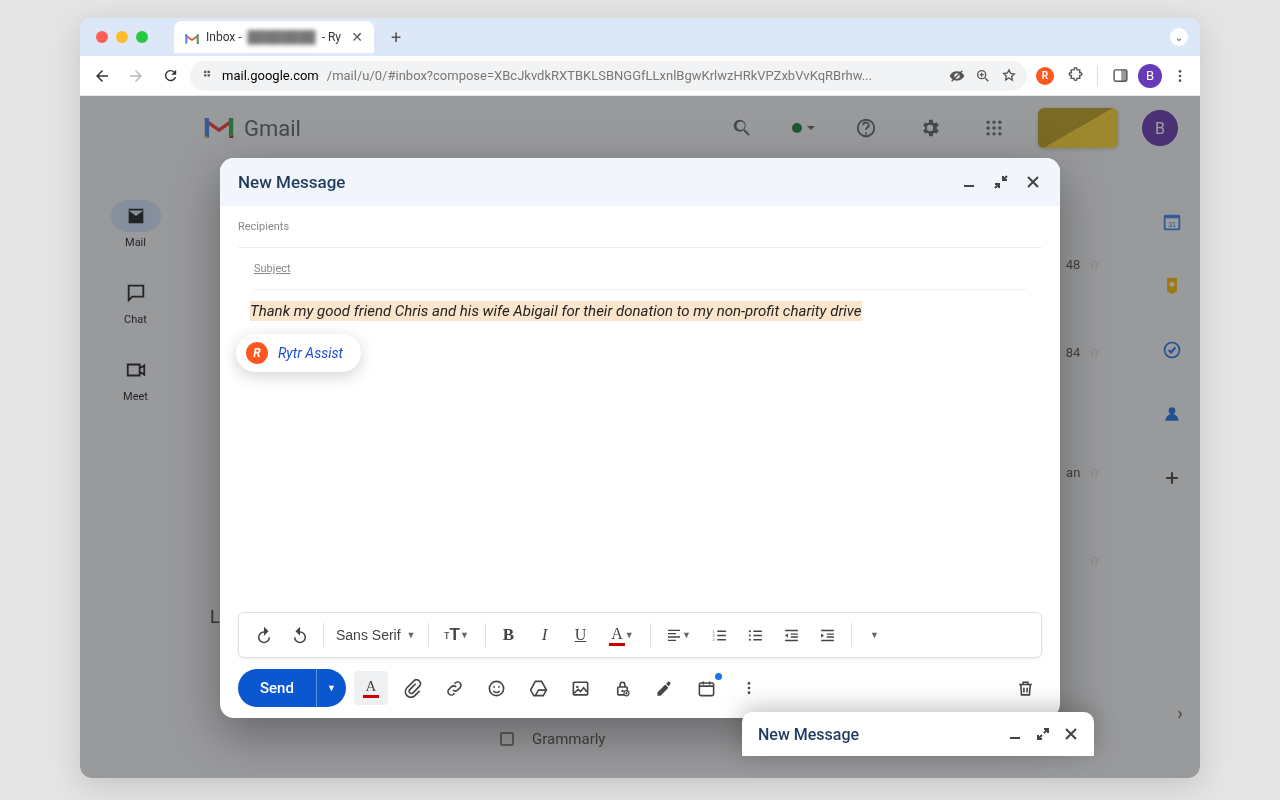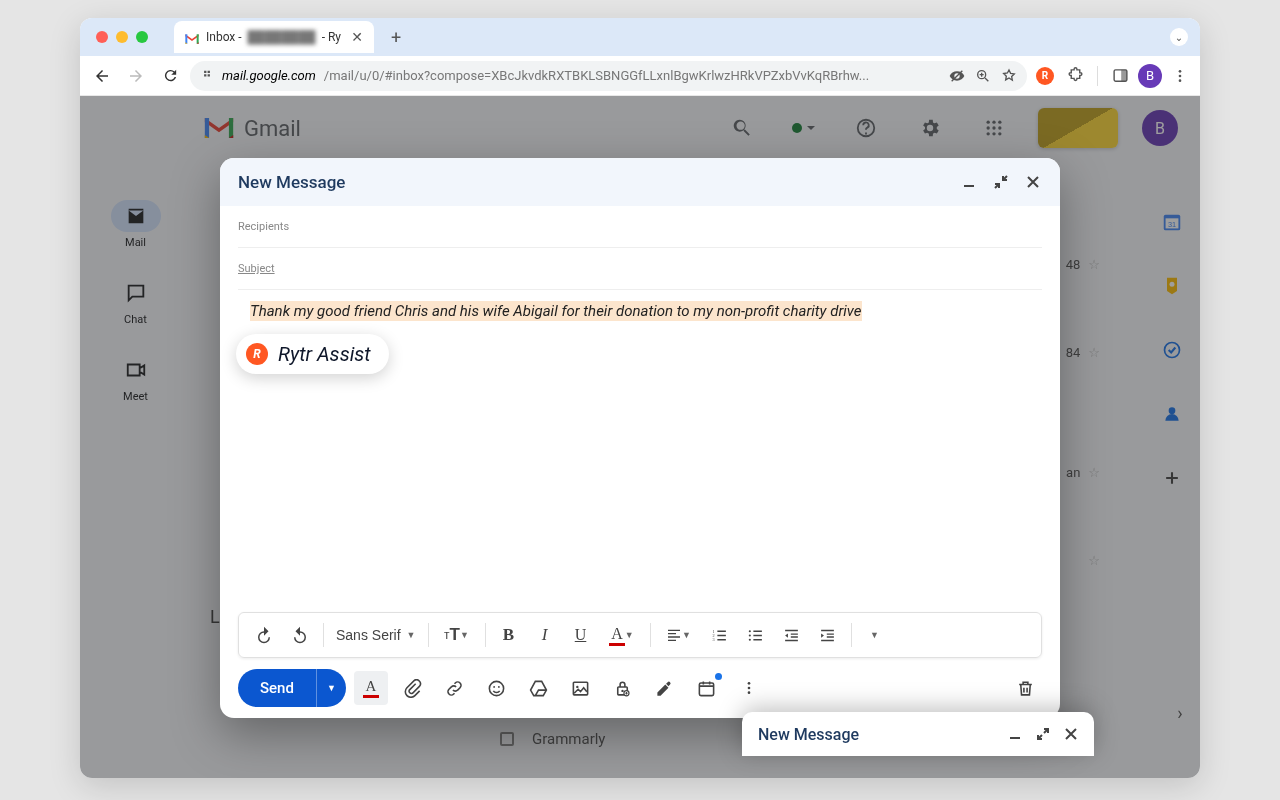--- a/index.html
+++ b/index.html
@@ -20,21 +20,21 @@
   .tab .blur { filter: blur(2px); color: #777; font-size: 12px; }
   .tab .close { width: 14px; height: 14px; display: flex; align-items: center; justify-content: center; margin-left: auto; color: #555; font-size: 14px; }
   .new-tab { width: 24px; height: 24px; display: flex; align-items: center; justify-content: center; color: #555; margin-left: 10px; font-size: 18px; }
   .tab-caret { position: absolute; right: 12px; top: 10px; width: 18px; height: 18px; background: #fff; border-radius: 50%; display: flex; align-items: center; justify-content: center; font-size: 10px; color: #555; }
 
   
   .toolbar { height: 40px; background: #fff; display: flex; align-items: center; padding: 0 8px; gap: 6px; border-bottom: 1px solid #e8e8e8; }
   .toolbar .nav-btn { width: 28px; height: 28px; display: flex; align-items: center; justify-content: center; color: #333; }
   .toolbar .nav-btn.disabled { color: #bbb; }
   .addr { flex: 1; height: 30px; background: #f1f3f4; border-radius: 15px; display: flex; align-items: center; padding: 0 10px; gap: 8px; font-size: 13px; color: #555; overflow: hidden; }
-  .addr .host { color: #000; font-style: italic; }
+  .addr .host { color: #000; }
   .addr .path { color: #777; white-space: nowrap; overflow: hidden; text-overflow: ellipsis; }
   .ext-icon { width: 24px; height: 24px; display: flex; align-items: center; justify-content: center; color: #555; }
   .r-badge { width: 18px; height: 18px; border-radius: 50%; background: #ff5722; color: #fff; font-size: 10px; font-weight: bold; display: flex; align-items: center; justify-content: center; }
   .b-avatar { width: 24px; height: 24px; border-radius: 50%; background: #673ab7; color: #fff; font-size: 13px; display: flex; align-items: center; justify-content: center; }
   .divider-v { width: 1px; height: 20px; background: #ddd; margin: 0 4px; }
 
   
   .page { position: relative; background: #f6f8fc; height: calc(100% - 78px); }
   .dim-overlay { position: absolute; inset: 0; background: rgba(40,40,40,0.45); z-index: 2; }
   
@@ -69,26 +69,26 @@
   .grammarly-row .cb { width: 14px; height: 14px; border: 2px solid #888; border-radius: 2px; }
 
   
   .compose { position: absolute; z-index: 5; left: 140px; top: 140px; width: 840px; height: 560px; background: #fff; border-radius: 14px; box-shadow: 0 16px 48px rgba(0,0,0,0.35); display: flex; flex-direction: column; overflow: hidden; }
   .compose-hdr { height: 48px; background: #f2f6fc; display: flex; align-items: center; padding: 0 18px; }
   .compose-title { font-size: 17px; color: #1f3a5f; font-weight: 500; }
   .compose-ctrls { margin-left: auto; display: flex; gap: 14px; color: #444; }
   .compose-ctrls .c-btn { width: 18px; height: 18px; display: flex; align-items: center; justify-content: center; cursor: pointer; }
   .compose-field { padding: 14px 18px; border-bottom: 1px solid #eee; font-size: 11px; color: #888; }
   .compose-field.recipients { margin: 0 18px; padding: 14px 0; }
-  .compose-field.subject { margin: 0 18px; padding: 14px 0; text-decoration: underline; }
+  .compose-field.subject { margin: 0 34px; padding: 14px 0; text-decoration: underline; }
   .compose-body { flex: 1; padding: 12px 30px; font-size: 15px; color: #222; position: relative; font-style: italic; }
   .compose-body .hl { background: #fce5cd; padding: 1px 0; }
   .rytr-chip { position: absolute; left: 16px; top: 44px; background: #fff; border-radius: 22px; box-shadow: 0 4px 16px rgba(0,0,0,0.18); padding: 8px 18px 8px 10px; display: flex; align-items: center; gap: 10px; }
   .rytr-chip .r-badge { width: 22px; height: 22px; font-size: 12px; }
-  .rytr-chip .lbl { font-size: 20px; color: #0f172a; }
+  .rytr-chip .lbl { font-size: 14px; color: #1d4ed8; }
 
   
   .fmt-bar { margin: 0 18px; height: 46px; border: 1px solid #e0e0e0; border-radius: 6px; box-shadow: 0 1px 3px rgba(0,0,0,0.08); display: flex; align-items: center; padding: 0 8px; gap: 2px; }
   .fmt-btn { width: 34px; height: 34px; display: flex; align-items: center; justify-content: center; color: #444; border-radius: 4px; font-family: serif; }
   .fmt-sep { width: 1px; height: 24px; background: #e0e0e0; margin: 0 4px; }
   .fmt-font { font-size: 14px; color: #444; padding: 0 6px; display: flex; align-items: center; gap: 6px; font-family: Arial,sans-serif; }
   .fmt-caret { font-size: 9px; color: #666; }
 
   
   .compose-footer { height: 60px; display: flex; align-items: center; padding: 0 18px; gap: 8px; }

